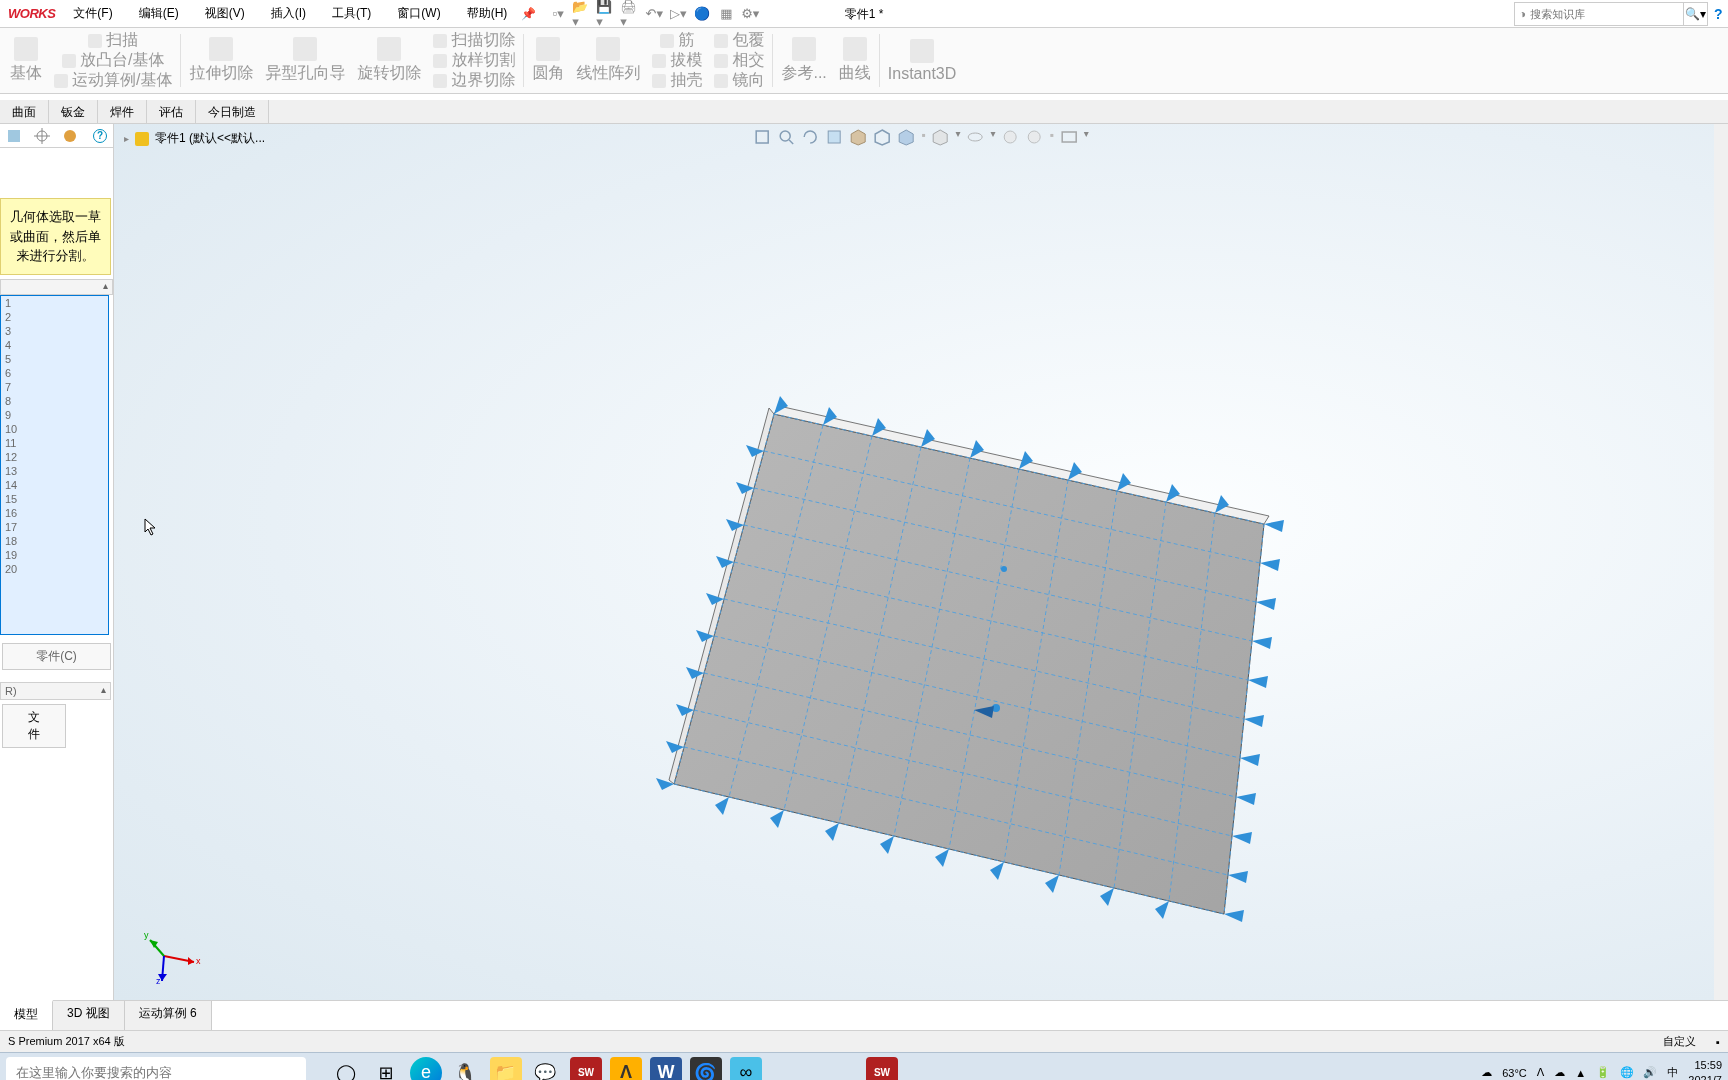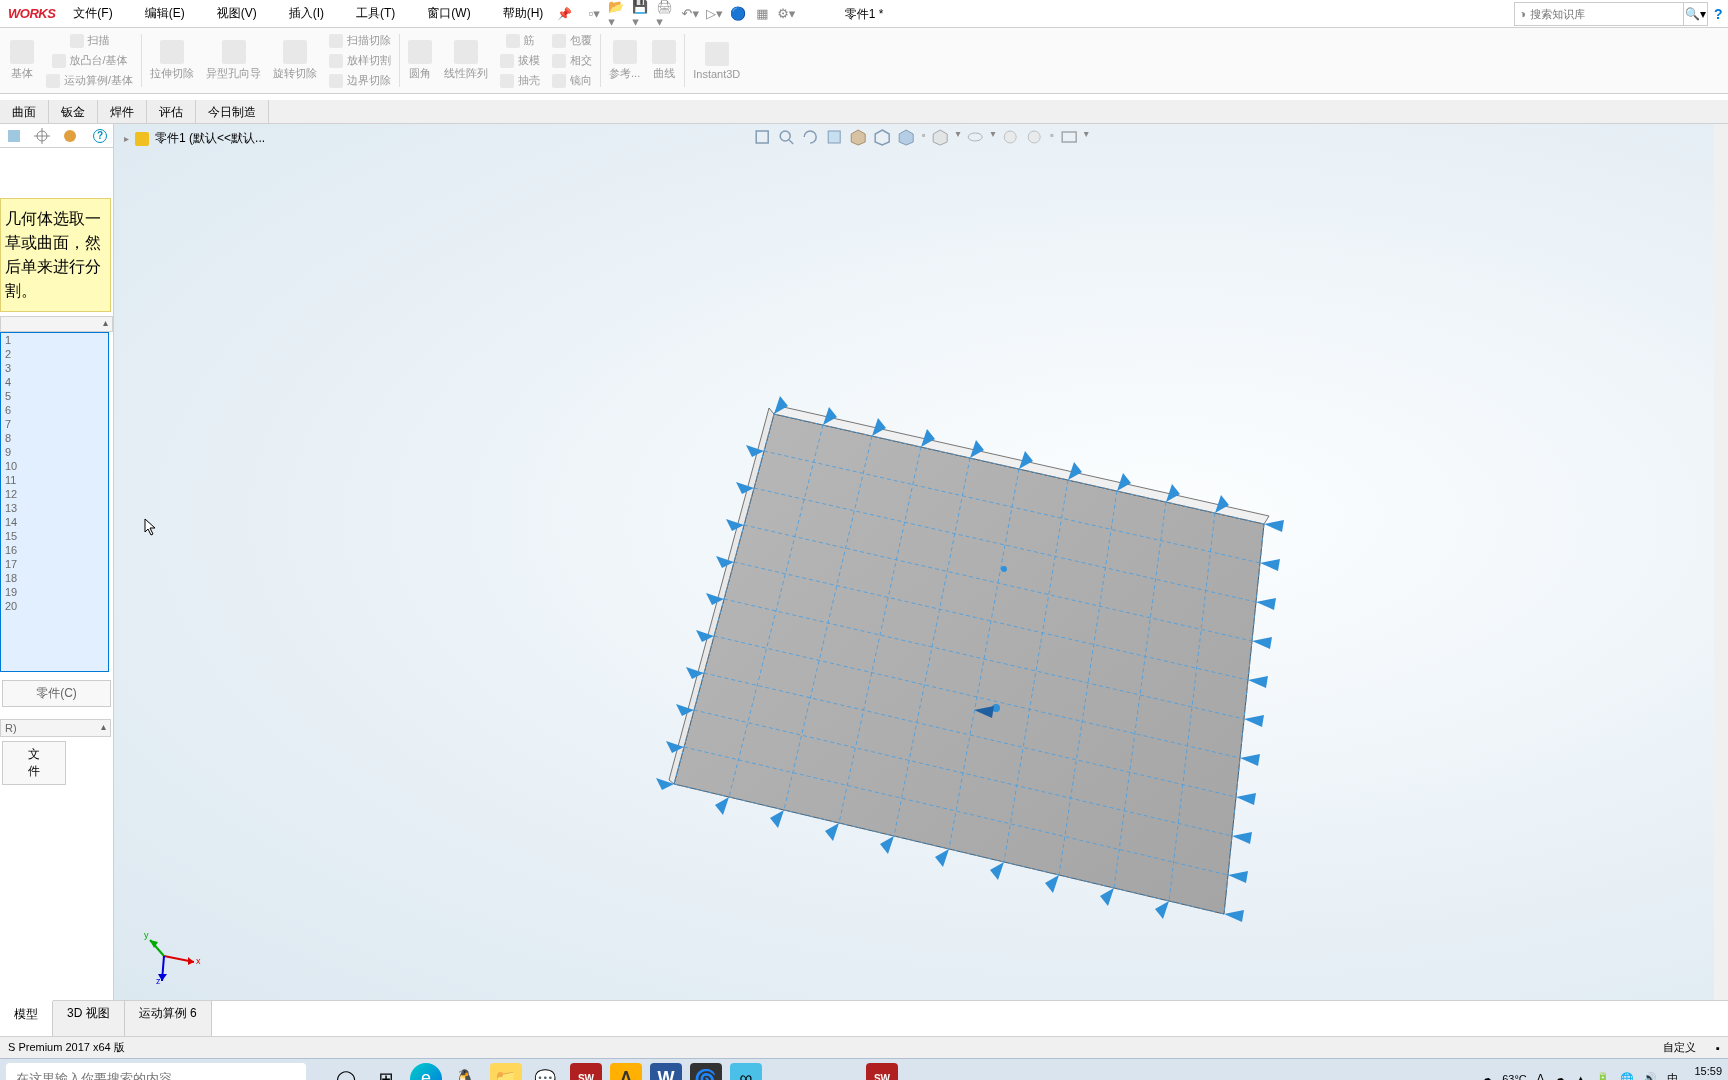--- a/index.html
+++ b/index.html
@@ -1,52 +1,52 @@
 <!DOCTYPE html>
 <html><head>
 <meta charset="utf-8">
 <style>
 * { margin:0; padding:0; box-sizing:border-box; font-family:"Microsoft YaHei",Arial,sans-serif; }
 body { width:1728px; height:1080px; background:#fff; overflow:hidden; font-size:12px; }
 
 
 .menubar { height:28px; background:#fff; border-bottom:1px solid #d0d0d0; display:flex; align-items:center; }
 .logo { color:#d92231; font-weight:bold; font-size:13px; padding:0 8px; font-style:italic; letter-spacing:-0.5px; }
-.menu-items { display:flex; gap:12px; }
+.menu-items { display:flex; gap:6px; }
 .menu-item { padding:5px 10px; cursor:pointer; }
 .pin { margin-left:4px; color:#666; }
 .qtb { display:flex; gap:4px; align-items:center; margin-left:12px; }
 .qtb-ico { width:20px; height:20px; display:flex; align-items:center; justify-content:center; color:#888; cursor:pointer; font-size:13px; }
 .doc-title { position:absolute; left:50%; transform:translateX(-50%); top:6px; font-size:12px; }
 .search-area { position:absolute; right:0; top:0; display:flex; align-items:center; height:28px; }
 .search-box { width:170px; height:24px; border:1px solid #ccc; display:flex; align-items:center; padding:0 4px; }
 .search-box input { border:none; outline:none; width:100%; font-size:11px; }
 .search-ico { width:24px; height:24px; border:1px solid #ccc; border-left:none; display:flex; align-items:center; justify-content:center; }
 .help-btn { width:20px; padding:0 6px; font-size:14px; color:#0078d7; font-weight:bold; }
 
 
 .ribbon { height:66px; background:#fafafa; border-bottom:1px solid #d0d0d0; display:flex; padding:2px 4px; }
-.rib-btn { display:flex; flex-direction:column; align-items:center; justify-content:center; padding:0 6px; color:#999; font-size:11px; min-width:36px; }
+.rib-btn { display:flex; flex-direction:column; align-items:center; justify-content:center; padding:0 6px; color:#999; font-size:16px; min-width:36px; }
 .rib-btn.small { min-width:auto; flex-direction:row; gap:4px; padding:2px 6px; height:20px; }
 .rib-col { display:flex; flex-direction:column; justify-content:center; }
 .rib-sep { width:1px; background:#e0e0e0; margin:4px 2px; }
 .rib-ico { width:24px; height:24px; background:#e8e8e8; border-radius:2px; margin-bottom:2px; }
 .rib-ico-sm { width:14px; height:14px; background:#e8e8e8; border-radius:2px; }
 
 
 .ftabs { height:24px; background:#f0f0f0; border-bottom:1px solid #d0d0d0; display:flex;margin-top:6px; }
 .ftab { padding:4px 12px; border-right:1px solid #d0d0d0; cursor:pointer; background:#eee; }
 
 
 .main { display:flex; height:calc(100% - 28px - 66px - 24px - 24px - 22px - 40px); }
 .left-panel { width:114px; background:#fff; border-right:1px solid #d0d0d0; display:flex; flex-direction:column; overflow:hidden; }
 .panel-tabs { height:24px; display:flex; border-bottom:1px solid #d0d0d0; align-items:center; gap:12px; padding-left:6px; }
 .ptab-ico { width:16px; height:16px; cursor:pointer; }
 .help-ico-sm { margin-left:auto; margin-right:6px; color:#0090c0; font-weight:bold; border:1px solid #0090c0; border-radius:50%; width:14px; height:14px; font-size:10px; display:flex; align-items:center; justify-content:center; }
-.info-box { margin:50px 2px 4px 0; padding:8px 4px; background:#fffcbb; font-size:16px; line-height:1.5; border:1px solid #e0d070; }
+.info-box { margin:50px 2px 4px 0; padding:8px 4px; background:#fffcbb; font-size:13px; line-height:1.5; border:1px solid #e0d070;text-align:center; }
 .list-header { height:16px; background:#f4f4f4; border:1px solid #d0d0d0; position:relative; }
 .list-header::after { content:"▴"; position:absolute; right:4px; top:0; font-size:10px; color:#666; }
 .item-list { background:#e1efff; border:1px solid #0078d7; margin:0 4px 0 0; overflow-y:auto; flex:1; max-height:340px; }
 .item-list div { padding:1px 4px; font-size:11px; color:#6a6a6a; }
 .save-part { margin:8px 2px; border:1px solid #ccc; padding:4px; text-align:center; background:#f8f8f8; color:#666; }
 .section-hdr { background:#f4f4f4; border:1px solid #d0d0d0; padding:2px 4px; font-size:11px; color:#666; position:relative; margin:4px 2px 0 0; }
 .section-hdr::after { content:"▴"; position:absolute; right:4px; top:1px; font-size:10px; }
 .file-btn { margin:4px 2px; border:1px solid #ccc; padding:4px 20px; text-align:center; background:#f8f8f8; width:64px; }
 
 
@@ -54,21 +54,21 @@
 .vp-scroll { position:absolute; right:0; top:0; width:14px; height:100%; background:#f0f0f0; }
 .crumb { position:absolute; top:6px; left:10px; display:flex; align-items:center; gap:6px; font-size:12px; }
 .crumb .arrow { color:#888; font-size:10px; }
 .crumb .ico { width:14px; height:14px; background:#f0c020; border-radius:2px; }
 .vp-toolbar { position:absolute; top:4px; left:50%; transform:translateX(-50%); display:flex; gap:6px; }
 .vp-tb-ico { width:18px; height:18px; cursor:pointer; opacity:0.7; }
 .triad { position:absolute; bottom:14px; left:30px; }
 .model { position:absolute; left:380px; top:140px; }
 
 
-.btabs { height:36px; background:#fff; border-top:1px solid #d0d0d0; display:flex; }
+.btabs { height:30px; background:#fff; border-top:1px solid #d0d0d0; display:flex; }
 .btab { padding:4px 14px; border-right:1px solid #ccc; background:#fff; cursor:pointer; }
 .btab.active { background:#fff; font-weight:normal; border-top:2px solid #fff; margin-top:-1px; }
 .btab:not(.active){ background:#f0f0f0; }
 
 
 .status { height:22px; background:#f0f0f0; border-top:1px solid #d0d0d0; display:flex; align-items:center; padding:0 8px; font-size:11px; }
 .status-r { margin-left:auto; display:flex; gap:20px; align-items:center; }
 
 
 .taskbar { height:40px; background:#d9e4ef; border-top:1px solid #b0c0d0; display:flex; align-items:center; }

